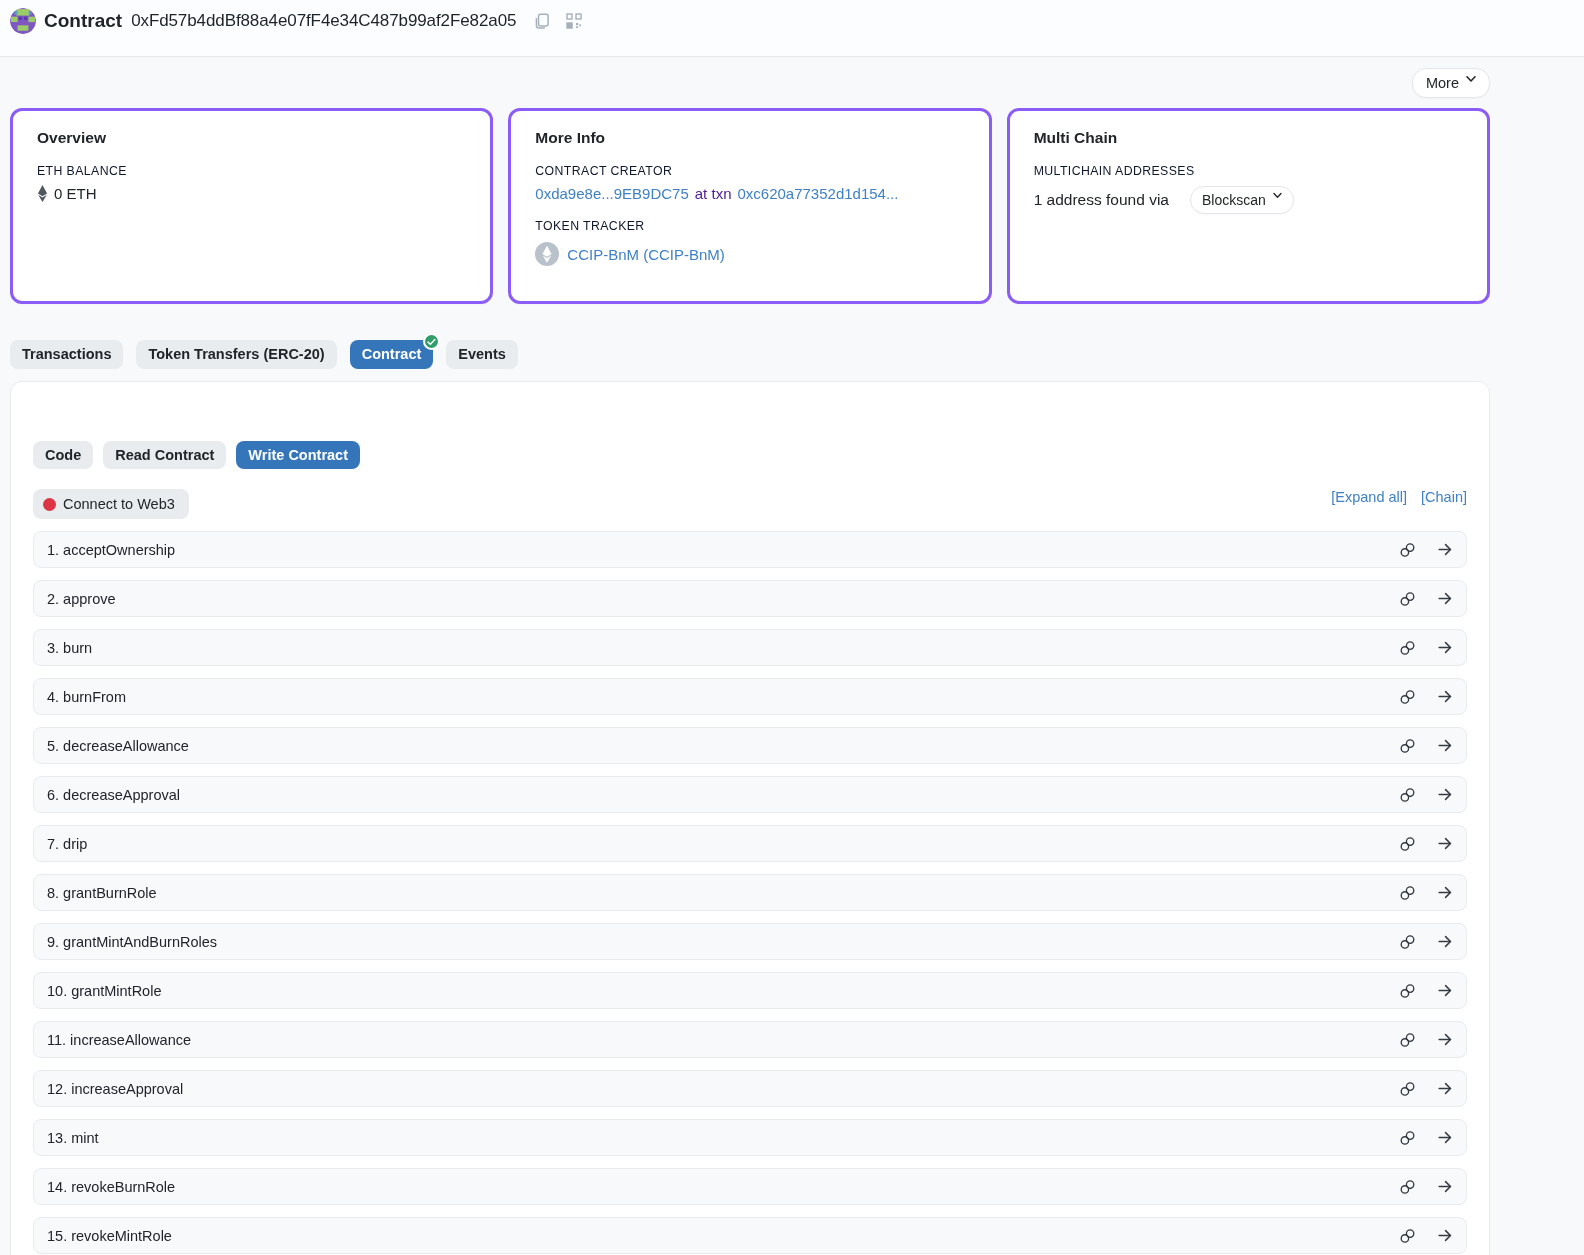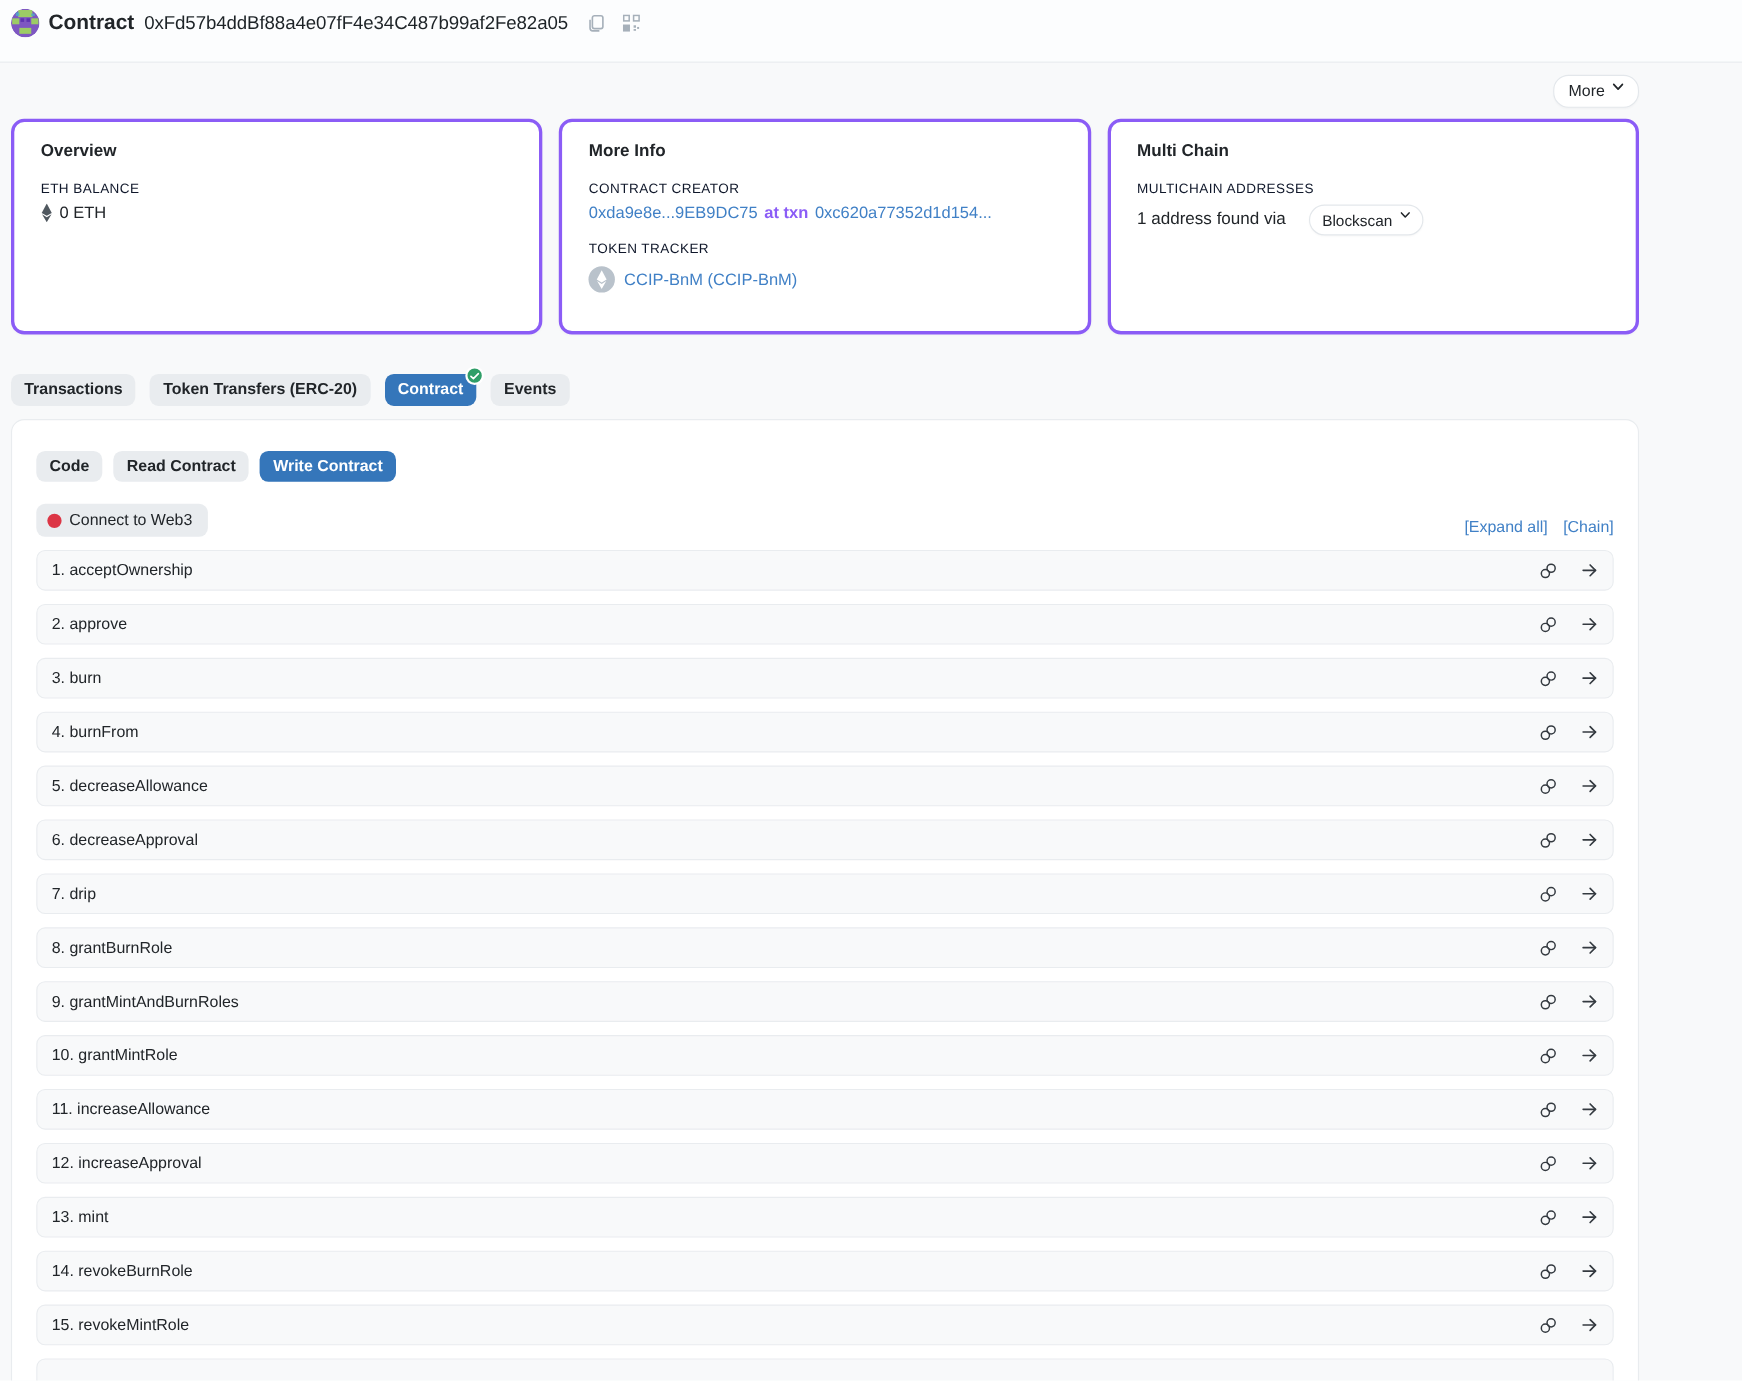--- a/index.html
+++ b/index.html
@@ -50,21 +50,21 @@
     height: 196px; flex: 1 1 0; padding: 18px 24px;
     box-shadow: 0 1px 2px rgba(0,0,0,.02);
   }
   .card-title { font-size: 15.5px; font-weight: 700; }
   .field-label {
     margin-top: 17px; font-size: 12.3px; color: #0f172a;
     letter-spacing: .4px; font-weight: 400;
   }
   .field-value { margin-top: 7px; font-size: 15px; display: flex; align-items: center; gap: 6px; }
   a.link { color: #4080c6; text-decoration: none; cursor: pointer; }
-  .muted-inline { color: #8b5cf6; font-weight: bold; }
+  .muted-inline { color: #4c1d95; }
   .token-row { margin-top: 9px; display: flex; align-items: center; gap: 8px; font-size: 15px; }
   .token-circle {
     width: 24px; height: 24px; border-radius: 50%;
     background: #b9c2cb; display: flex; align-items: center; justify-content: center;
   }
   .mc-value { margin-top: 8px; display: flex; align-items: center; gap: 21px; font-size: 15.5px; }
 
   
   .tabs { display: flex; gap: 13px; margin-top: 36px; align-items: flex-start; }
   .pill {
@@ -83,23 +83,23 @@
   }
 
   
   .main-card {
     margin-top: 12px;
     background: #fff; border: 1px solid #e9ecef; border-radius: 12px;
     padding: 28px 22px 22px 22px;
     height: 1100px;
     box-shadow: 0 1px 2px rgba(0,0,0,.02);
   }
-  .subtabs { display: flex; gap: 10px; }
+  .subtabs { display: flex; gap: 10px; margin-top: 31px; }
   .toolbar {
-    margin-top: 20px; display: flex; align-items: flex-end; justify-content: space-between;
+    margin-top: 20px; display: flex; align-items: flex-start; justify-content: space-between;
   }
   .connect-btn {
     display: inline-flex; align-items: center; gap: 7px;
     background: #e9ecef; border: none; border-radius: 8px;
     padding: 7px 14px 7px 10px; font-size: 14.5px; font-family: inherit;
     color: #212529; cursor: pointer;
   }
   .red-dot { width: 13px; height: 13px; border-radius: 50%; background: #dc3545; }
   .toolbar-links { display: flex; gap: 14px; font-size: 14.5px; }
 

